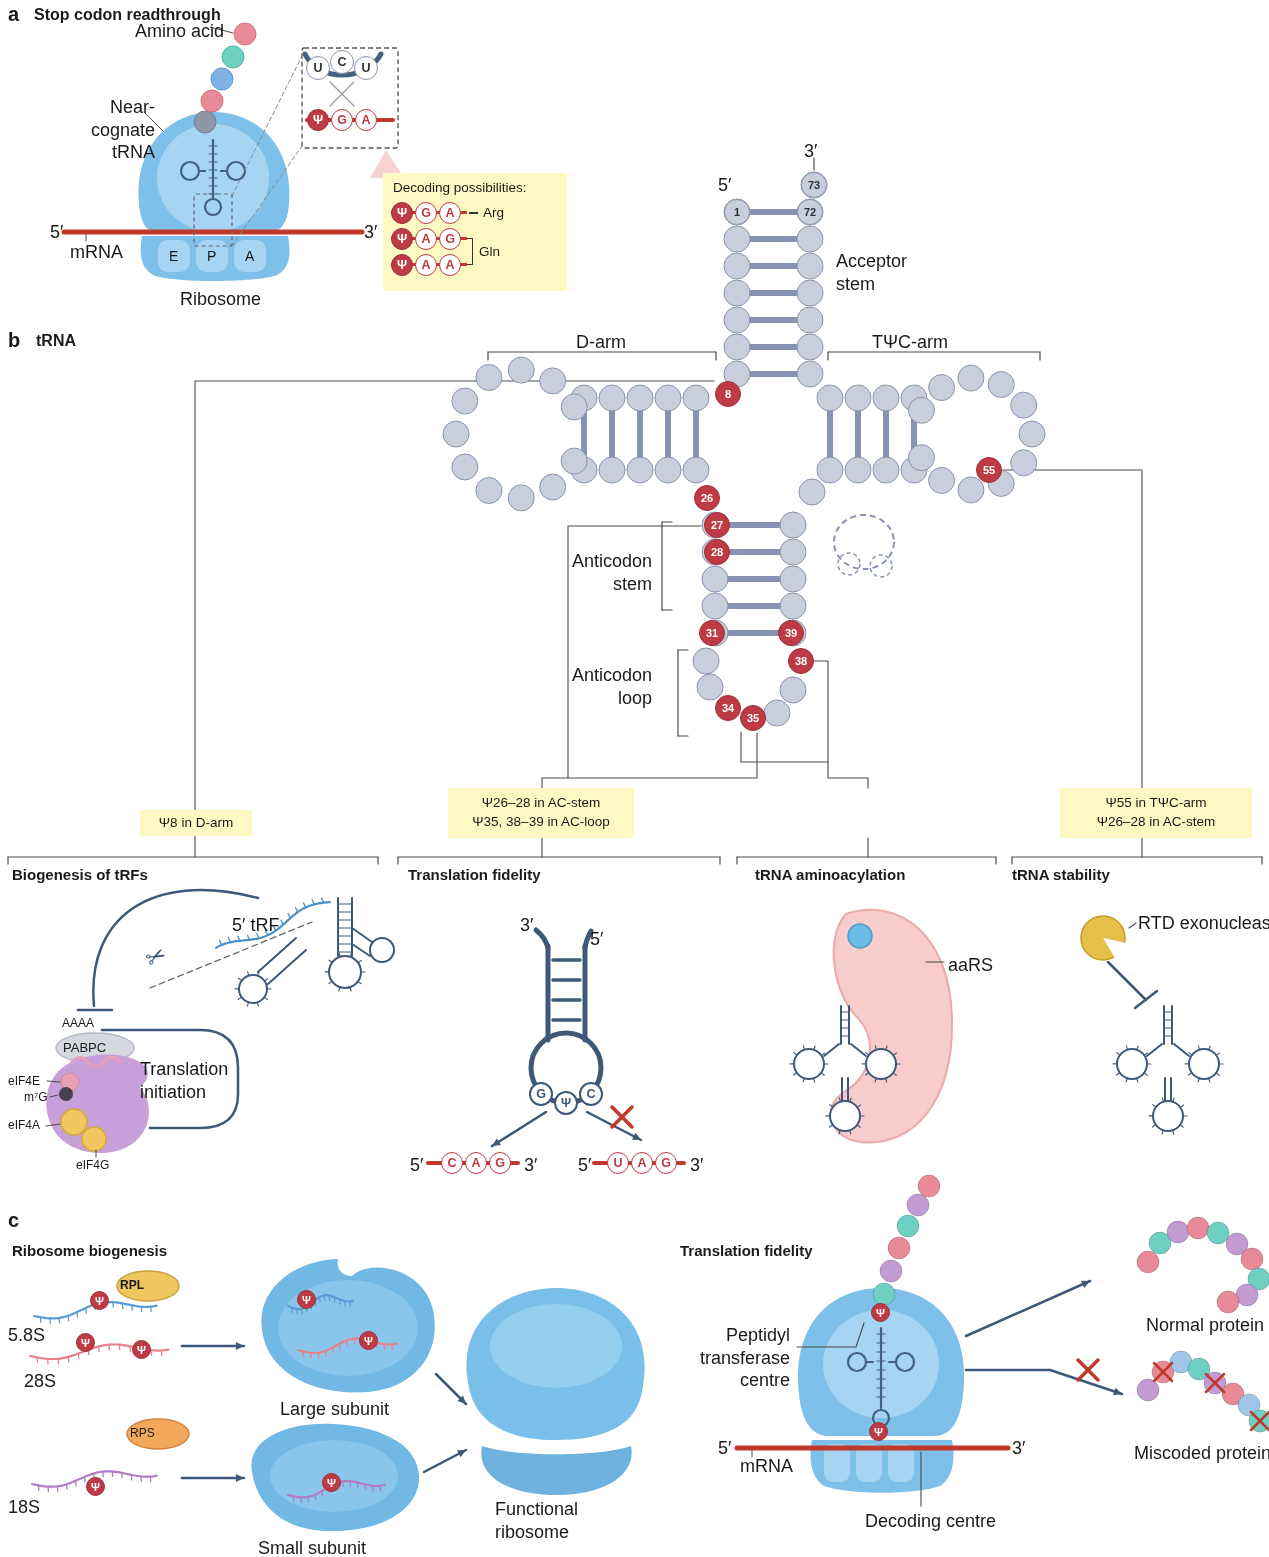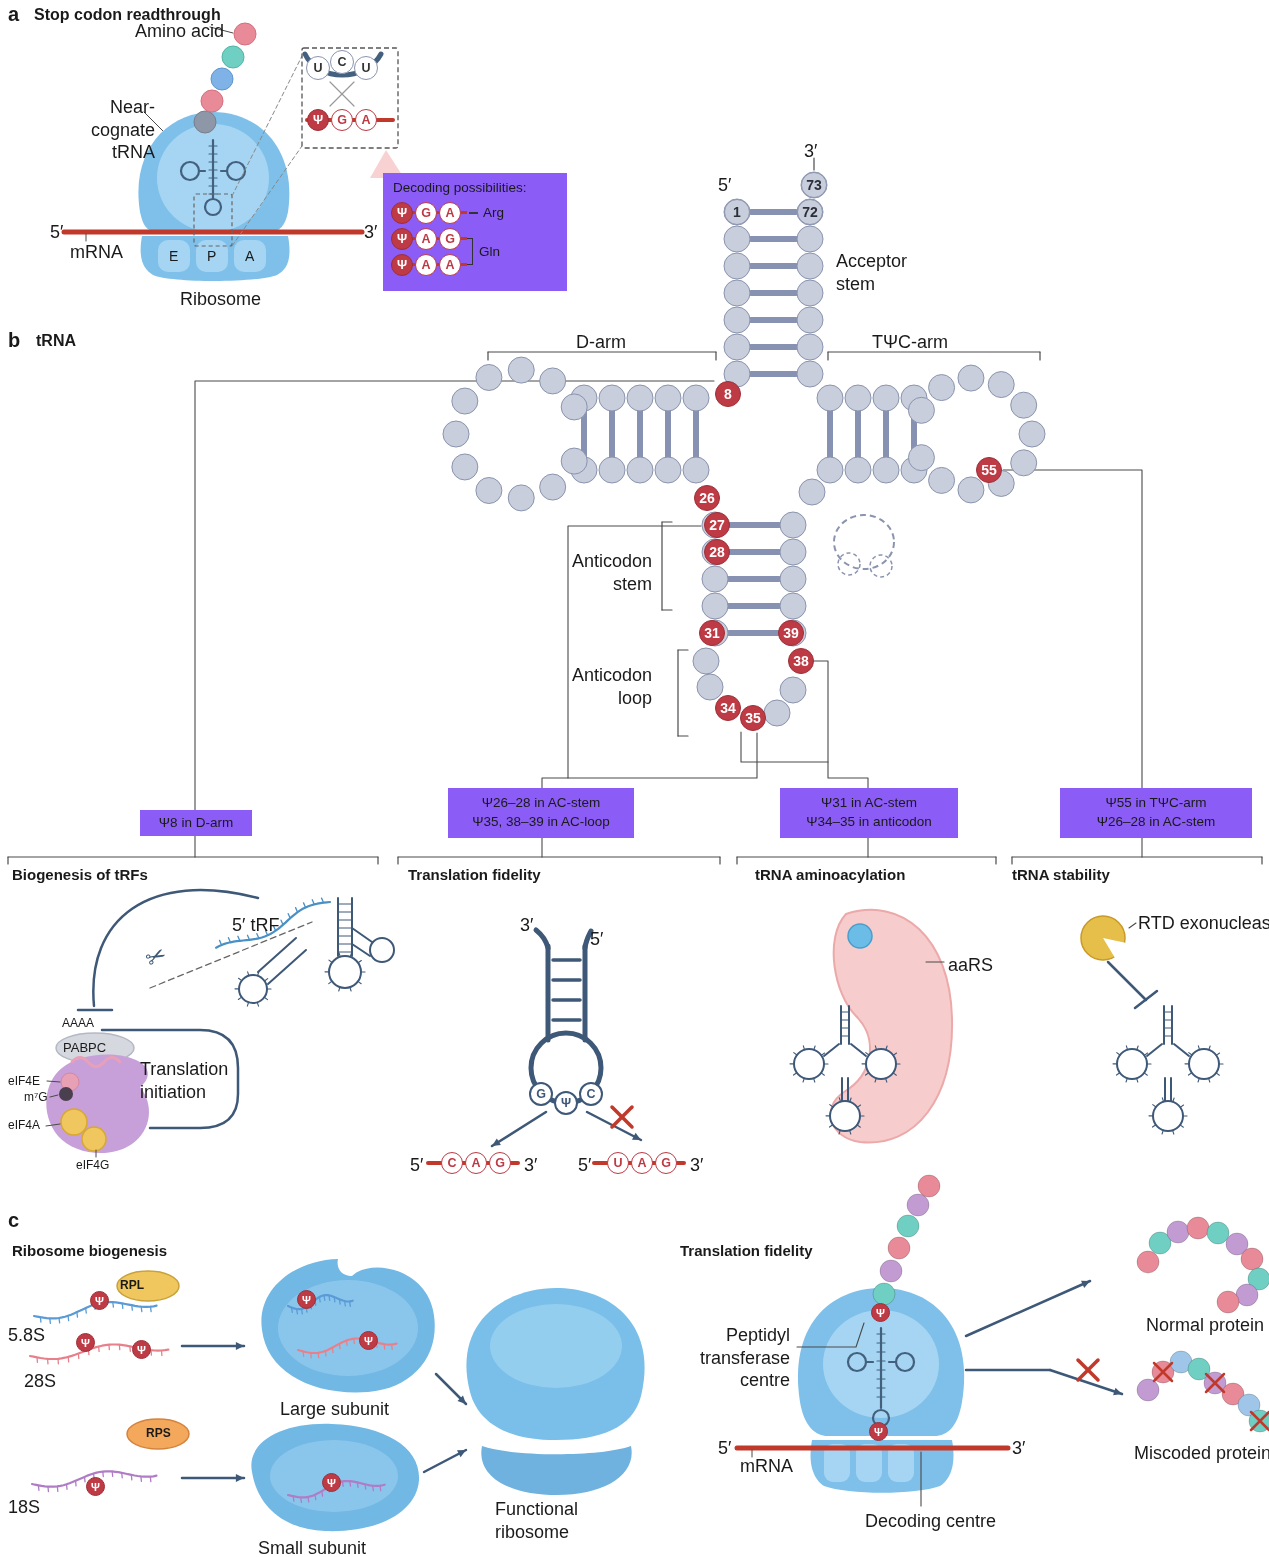--- a/index.html
+++ b/index.html
@@ -7,29 +7,29 @@
   .canvas{position:relative;width:1269px;height:1557px;background:#fff;overflow:hidden;color:#1a1a1a}
   .canvas>svg{position:absolute;left:0;top:0}
   .lbl{position:absolute;font-size:18px;line-height:1.25;color:#1a1a1a;white-space:nowrap}
   .wrap{white-space:normal}
   .ctr{text-align:left}
   .rt{text-align:right}
   .panel-letter{font-size:20px;font-weight:bold}
   .title{font-size:16px;font-weight:bold}
   .sec{font-size:15px;font-weight:bold}
   .sm{font-size:12px}
-  .num{position:absolute;width:26px;height:26px;border-radius:50%;background:#C9CEDC;border:1px solid #8A94AE;font-size:14px;font-weight:bold;display:flex;align-items:center;justify-content:center;color:#2A2F3A;z-index:3}
+  .num{position:absolute;width:26px;height:26px;border-radius:50%;background:#C9CEDC;border:1px solid #8A94AE;font-size:11px;font-weight:bold;display:flex;align-items:center;justify-content:center;color:#2A2F3A;z-index:3}
   .numr{background:#BE3A44;border-color:#9E2F38;color:#fff}
   .psi{position:absolute;width:19px;height:19px;border-radius:50%;background:#BE3A44;border:1px solid #9E2F38;color:#fff;font-size:11px;font-weight:bold;display:flex;align-items:center;justify-content:center;z-index:3}
   .codon{position:absolute;width:24px;height:24px;border-radius:50%;background:#fff;display:flex;align-items:center;justify-content:center;font-size:12.5px;font-weight:bold;z-index:3}
   .codon.gray{border:1.5px solid #8A94AE;color:#333}
   .codon.red{border:1.5px solid #BE3A44;color:#BE3A44;width:22px;height:22px}
   .codon.redfill{border:1.5px solid #9E2F38;background:#BE3A44;color:#fff;width:22px;height:22px}
   .codon.dark{border:2px solid #3E5878;color:#3E5878}
-  .pbox{position:absolute;background:#8b5cf6}
+  .pbox{position:absolute;background:#fef9c3}
   .flexc{display:flex;flex-direction:column;align-items:center;justify-content:center;font-size:13.5px;line-height:1.4;text-align:center}
   .dline{position:absolute;height:3px;background:#C0392B;width:76px;left:8px;z-index:1}
   .ddash{position:absolute;width:9px;height:2px;background:#333}
   .dbracket{position:absolute;width:8px;border-top:1.5px solid #333;border-right:1.5px solid #333;border-bottom:1.5px solid #333}
   .dtext{position:absolute;font-size:13.5px}
 </style>
 </head>
 <body>
 
 <div class="canvas">
@@ -618,24 +618,20 @@
   <div class="lbl wrap rt" style="left:572px;top:550px;width:80px">Anticodon stem</div>
   <div class="lbl wrap rt" style="left:572px;top:664px;width:80px">Anticodon loop</div>
 
   <div class="pbox flexc" style="left:140px;top:810px;width:112px;height:26px">
     <div>Ψ8 in D-arm</div>
   </div>
   <div class="pbox flexc" style="left:448px;top:788px;width:186px;height:50px">
     <div>Ψ26–28 in AC-stem</div>
     <div>Ψ35, 38–39 in AC-loop</div>
   </div>
-  <div class="pbox flexc" style="left:780px;top:788px;width:178px;height:50px">
-    <div>Ψ31 in AC-stem</div>
-    <div>Ψ34–35 in anticodon</div>
-  </div>
   <div class="pbox flexc" style="left:1060px;top:788px;width:192px;height:50px">
     <div>Ψ55 in TΨC-arm</div>
     <div>Ψ26–28 in AC-stem</div>
   </div>
 
   <div class="lbl sec" style="left:12px;top:866px">Biogenesis of tRFs</div>
   <div class="lbl sec" style="left:408px;top:866px">Translation fidelity</div>
   <div class="lbl sec" style="left:755px;top:866px">tRNA aminoacylation</div>
   <div class="lbl sec" style="left:1012px;top:866px">tRNA stability</div>
 
@@ -665,21 +661,21 @@
   <div class="codon red" style="left:655px;top:1152px">G</div>
   <div class="lbl" style="left:690px;top:1154px">3′</div>
 
   <div class="lbl" style="left:948px;top:954px">aaRS</div>
   <div class="lbl" style="left:1138px;top:912px">RTD exonuclease</div>
 
   <div class="lbl panel-letter" style="left:8px;top:1208px">c</div>
   <div class="lbl sec" style="left:12px;top:1242px">Ribosome biogenesis</div>
   <div class="lbl sec" style="left:680px;top:1242px">Translation fidelity</div>
   <div class="lbl ctr sm" style="left:120px;top:1278px;width:56px;font-weight:bold">RPL</div>
-  <div class="lbl ctr sm" style="left:146px;top:1426px;width:56px;font-weight:bold">RPS</div>
+  <div class="lbl ctr sm" style="left:130px;top:1426px;width:56px;font-weight:normal">RPS</div>
   <div class="lbl" style="left:8px;top:1324px">5.8S</div>
   <div class="lbl" style="left:24px;top:1370px">28S</div>
   <div class="lbl" style="left:8px;top:1496px">18S</div>
   <div class="lbl ctr" style="left:280px;top:1398px;width:130px">Large subunit</div>
   <div class="lbl ctr" style="left:258px;top:1537px;width:130px">Small subunit</div>
   <div class="lbl ctr wrap" style="left:495px;top:1498px;width:110px">Functional ribosome</div>
   <div class="lbl wrap rt" style="left:690px;top:1324px;width:100px">Peptidyl transferase centre</div>
   <div class="lbl" style="left:718px;top:1437px">5′</div>
   <div class="lbl" style="left:1012px;top:1437px">3′</div>
   <div class="lbl" style="left:740px;top:1455px">mRNA</div>

